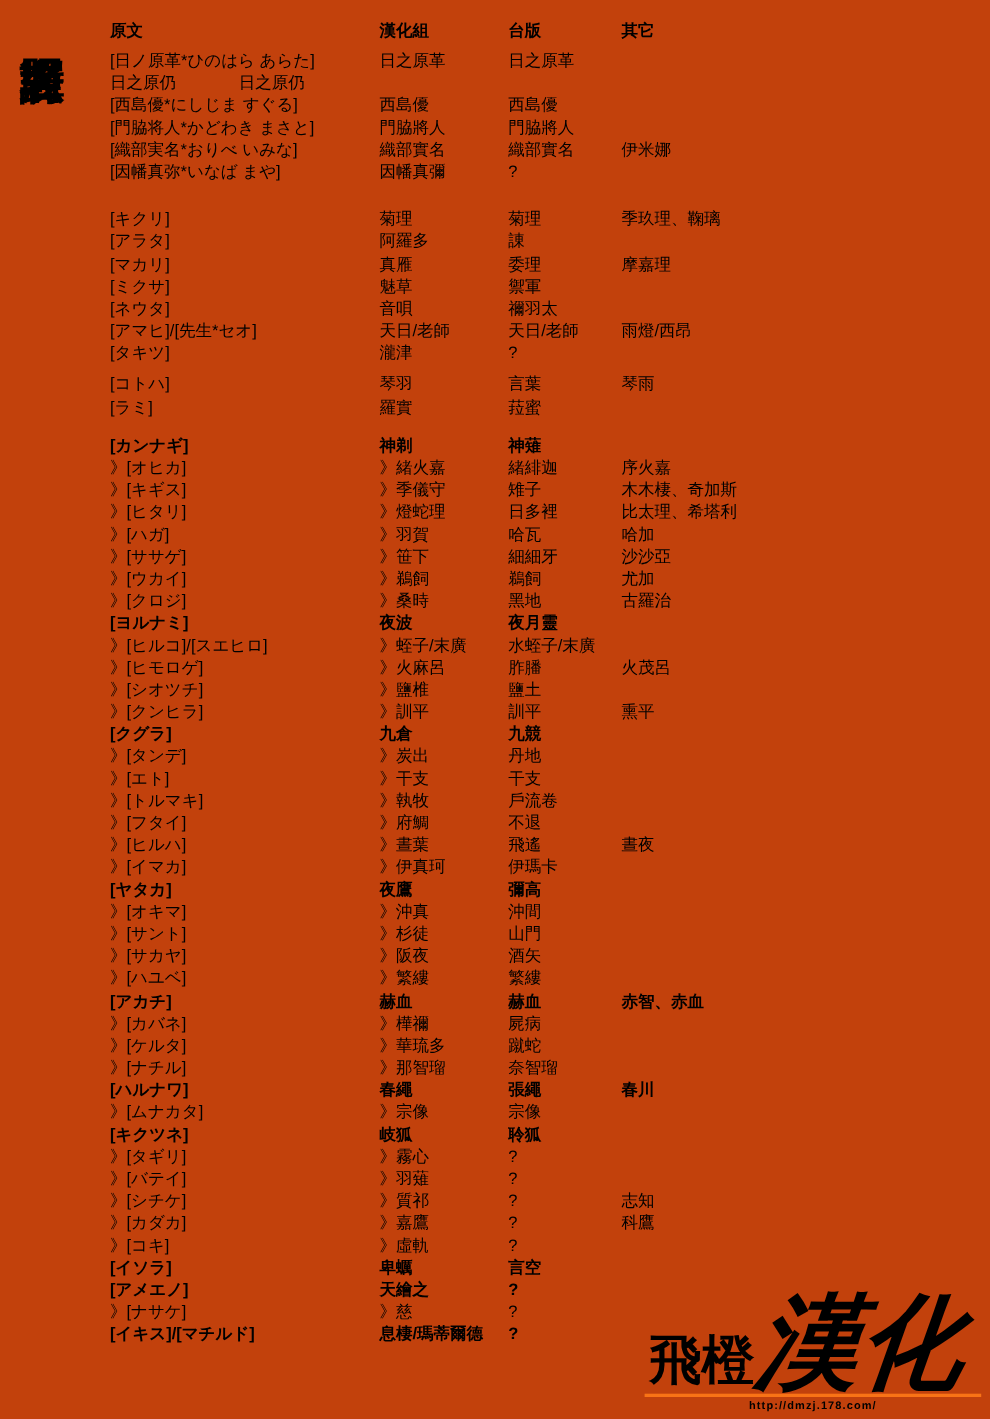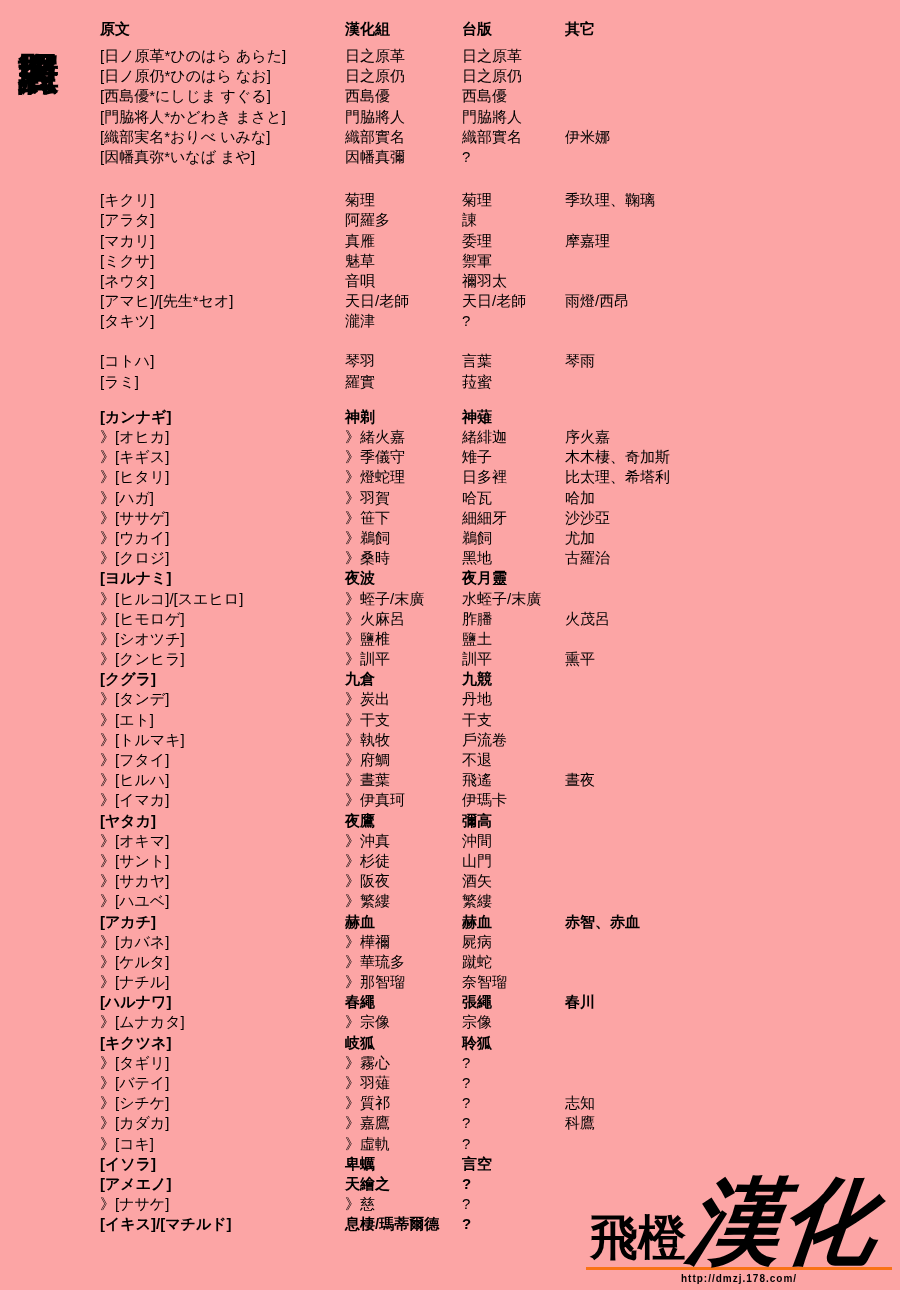--- a/index.html
+++ b/index.html
@@ -1,19 +1,19 @@
 <!DOCTYPE html>
 <html><head>
 <meta charset="utf-8">
 <style>
   html,body{margin:0;padding:0;background:#fff;}
   .page{
     position:relative;
     width:900px;height:1290px;
-    background:#fca5a5;color:#000000;
+    background:#c2410c;color:#000000;
     font-family:"Liberation Sans","DejaVu Sans",sans-serif;
     font-size:15px;
     overflow:hidden;
   }
   .vtitle{
     position:absolute;left:16px;top:20px;
     writing-mode:vertical-rl;text-orientation:upright;
     font-family:"Liberation Serif","DejaVu Serif",serif;
     font-weight:900;
     font-size:41px;line-height:46px;letter-spacing:0px;
@@ -23,21 +23,21 @@
   .row{display:flex;height:20.2px;line-height:20.2px;white-space:nowrap;}
   .row.bold{font-weight:bold;}
   .c{overflow:visible;}
   .c0{width:245px;}
   .c1{width:117px;}
   .c2{width:103px;}
   .c3{flex:1;}
   .section{}
   .sec0{margin-top:6px;}
   .sec1{margin-top:23px;}
-  .sec2{margin-top:20px;}
+  .sec2{margin-top:9px;}
   .sec3{margin-top:15px;}
   .logo{
     position:absolute;right:8px;bottom:6px;
     display:flex;flex-direction:column;align-items:center;
   }
   .logo-line{
     display:flex;align-items:baseline;
     border-bottom:3px solid #f97316;
     padding:0 10px 0 4px;
   }
@@ -75,21 +75,20 @@
     </div>
     <div>
         <div class="section sec0">
           <div class="row">
             <div class="c c0">[日ノ原革*ひのはら あらた]</div>
             <div class="c c1">日之原革</div>
             <div class="c c2">日之原革</div>
             <div class="c c3"></div>
           </div>
           <div class="row">
-            <div class="c c0">[日ノ原仍*ひのはら なお]</div>
             <div class="c c1">日之原仍</div>
             <div class="c c2">日之原仍</div>
             <div class="c c3"></div>
           </div>
           <div class="row">
             <div class="c c0">[西島優*にしじま すぐる]</div>
             <div class="c c1">西島優</div>
             <div class="c c2">西島優</div>
             <div class="c c3"></div>
           </div>

